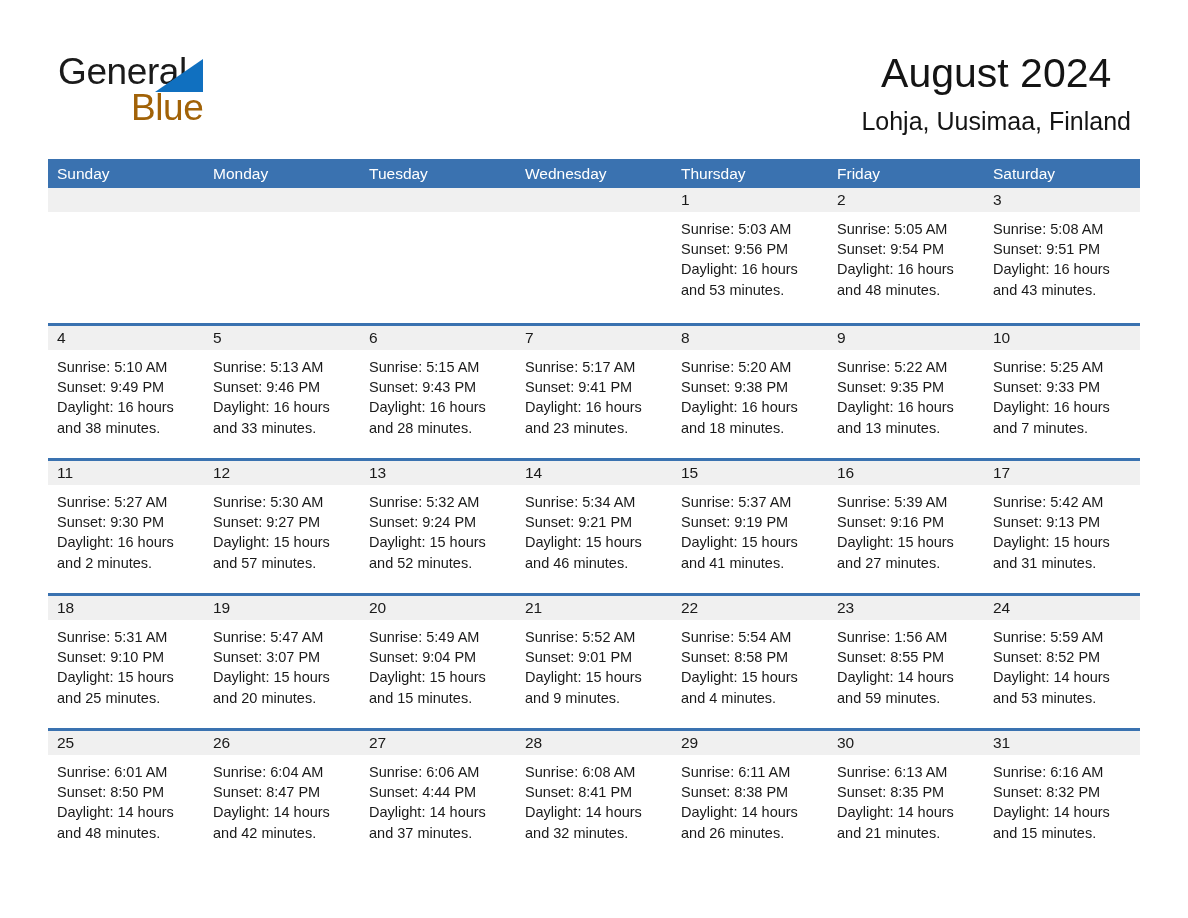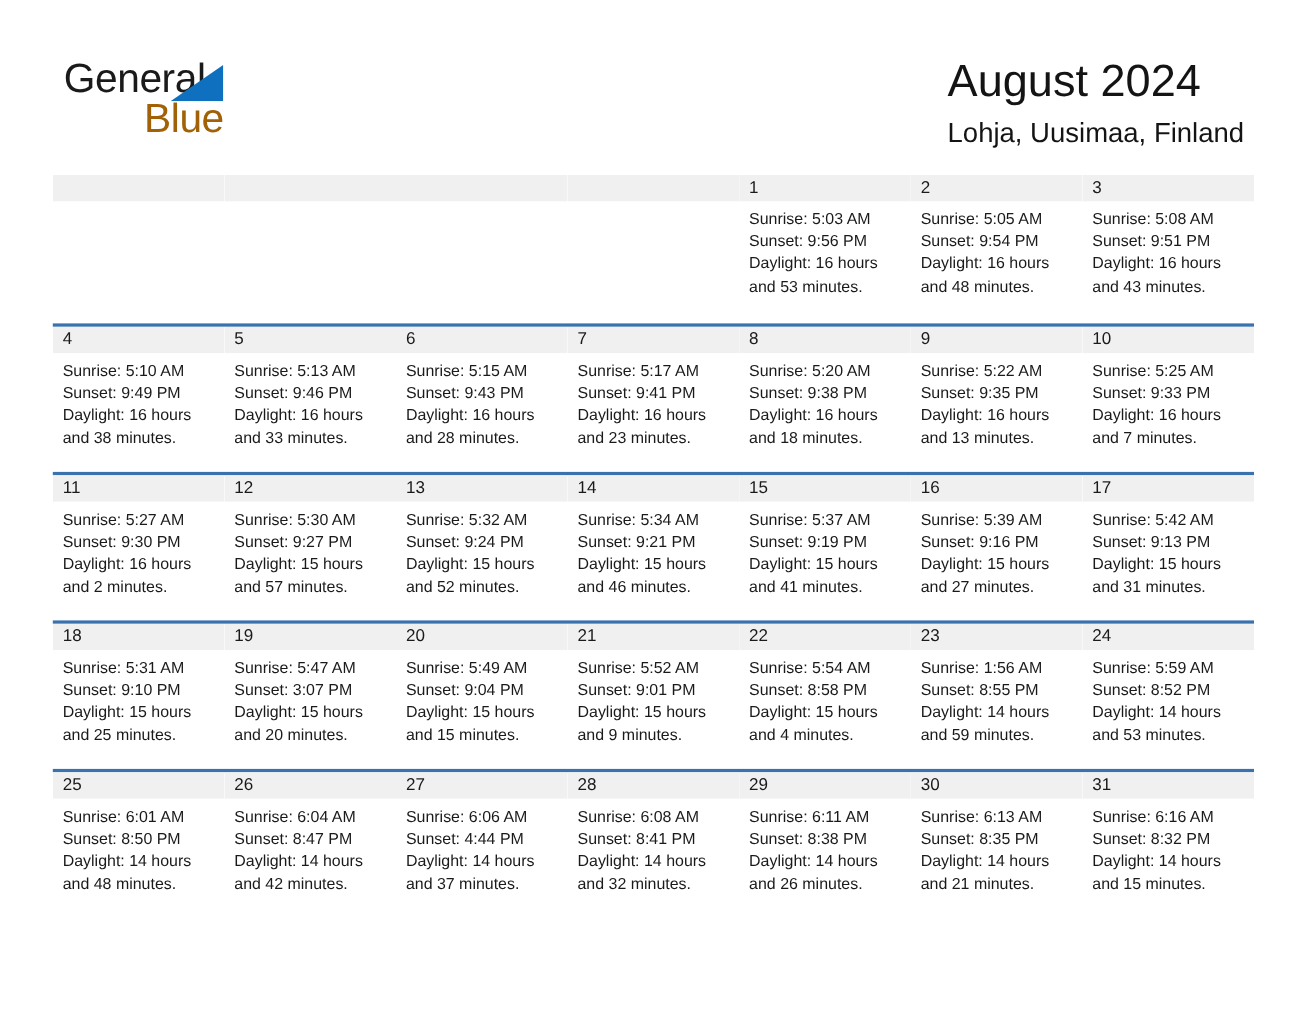--- a/index.html
+++ b/index.html
@@ -65,21 +65,21 @@
     line-height: 44px;
     letter-spacing: -0.4px;
     color: #a16207;
     font-weight: 400;
   }
 
   .title-block {
     position: absolute;
     right: 57px;
     top: 48px;
-    text-align: left;
+    text-align: center;
   }
   .cal-title {
     font-size: 41px;
     line-height: 50px;
     font-weight: 400;
     color: #141414;
     letter-spacing: 0px;
     white-space: nowrap;
   }
   .cal-subtitle {
@@ -163,20 +163,29 @@
 
     <div class="title-block">
       <div class="cal-title">August 2024</div>
       <div class="cal-subtitle">Lohja, Uusimaa, Finland</div>
     </div>
 
   </div>
 
   <div class="calendar">
 
+    <div class="weekdays">
+      <div class="weekday">Sunday</div>
+      <div class="weekday">Monday</div>
+      <div class="weekday">Tuesday</div>
+      <div class="weekday">Wednesday</div>
+      <div class="weekday">Thursday</div>
+      <div class="weekday">Friday</div>
+      <div class="weekday">Saturday</div>
+    </div>
 
     <div class="week first">
       <div class="day empty">
           <div class="day-num"></div>
         </div>
       <div class="day empty">
           <div class="day-num"></div>
         </div>
       <div class="day empty">
           <div class="day-num"></div>

